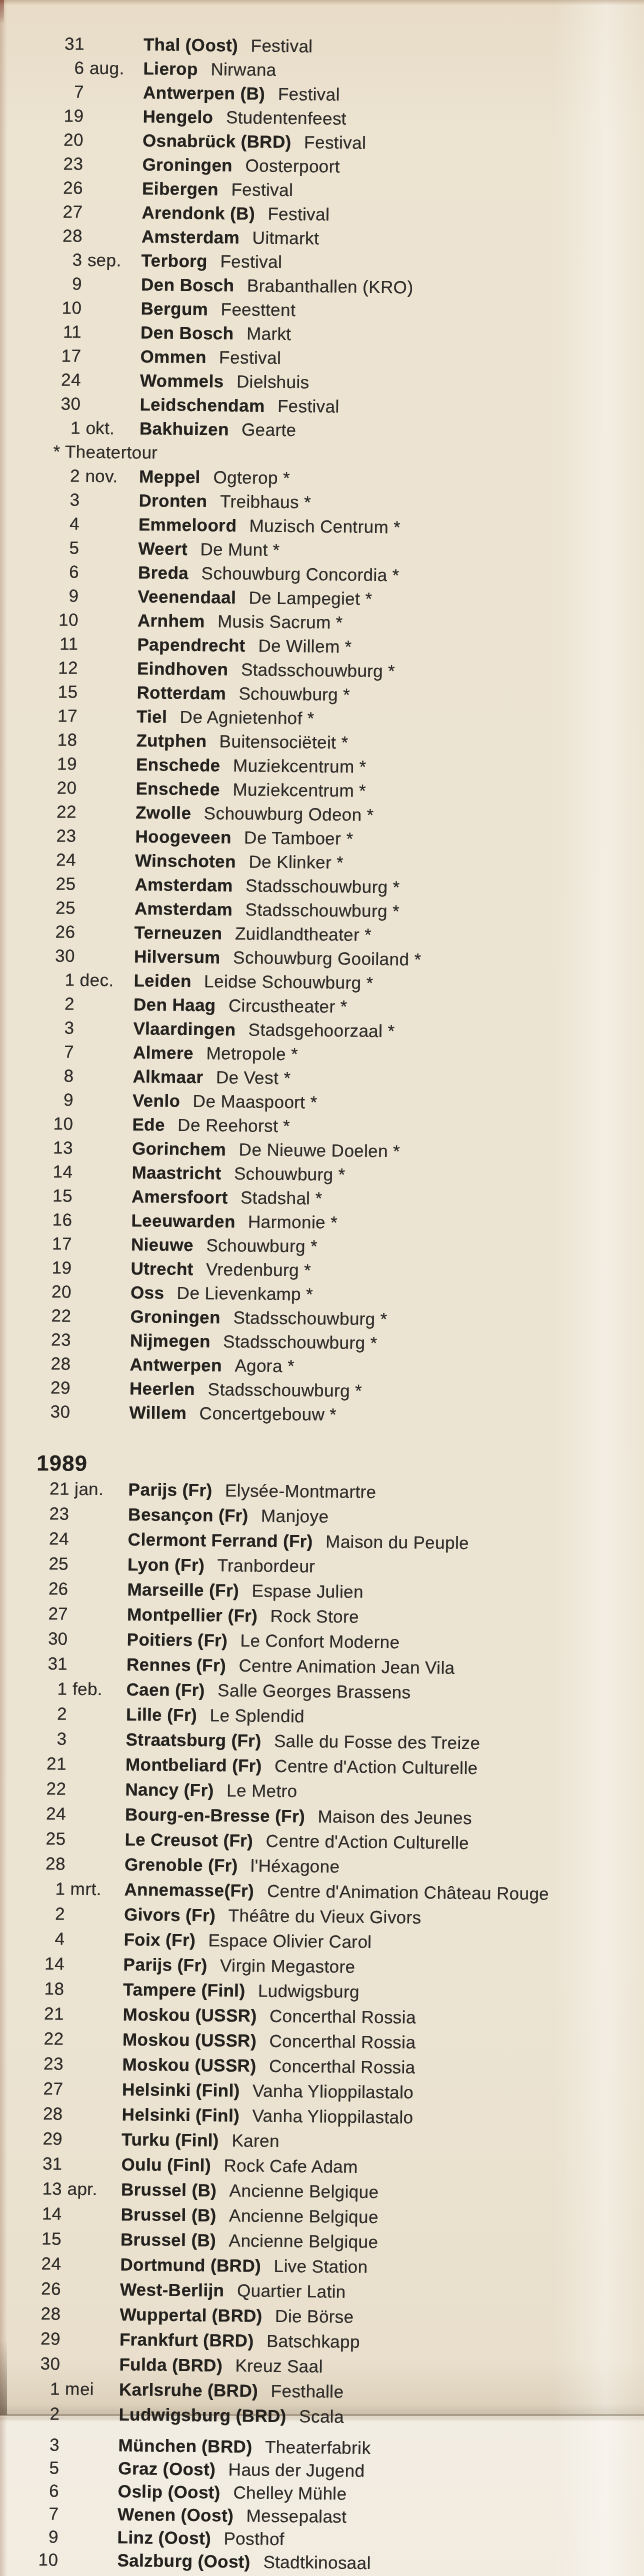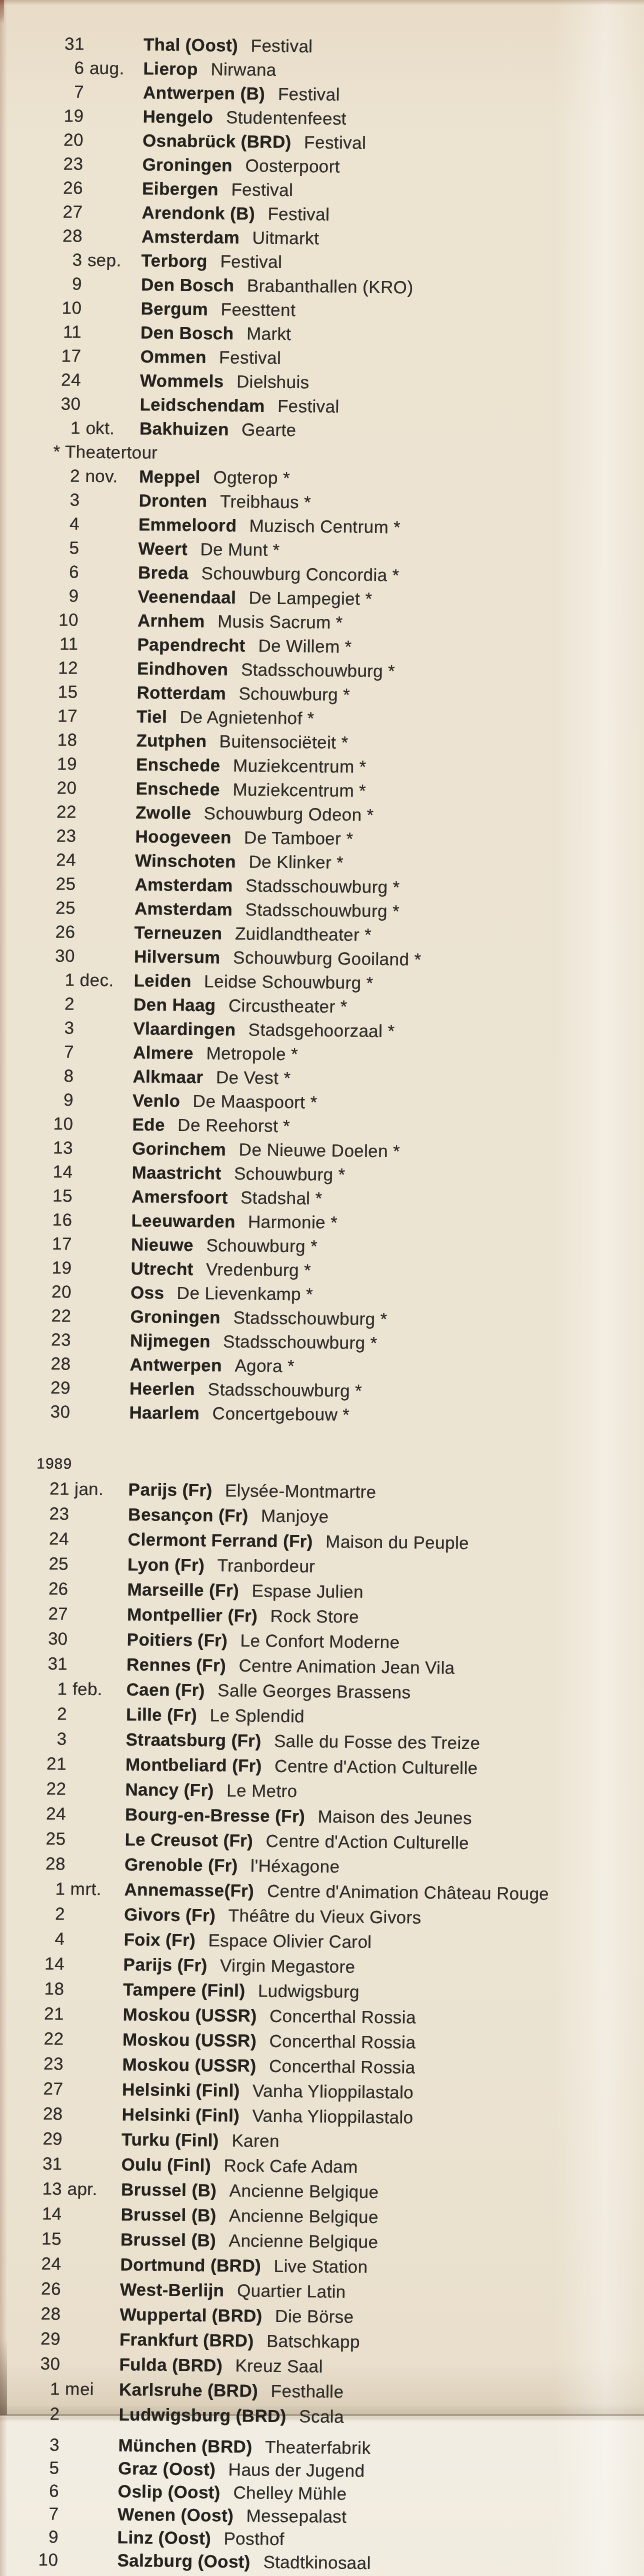--- a/index.html
+++ b/index.html
@@ -41,21 +41,21 @@
   .content{flex:1 1 auto;min-width:0;}
   .city{font-weight:bold;color:rgba(32,30,27,.97);}
   .venue{margin-left:7.7px;}
   .note{
     position:absolute;left:58px;top:439px;
     font-size:17.5px;line-height:24px;letter-spacing:0.2px;
     color:rgba(43,41,38,.96);text-shadow:0 0 0.4px rgba(43,41,38,.5);
   }
   .year{
     position:absolute;left:52px;top:1450px;
-    font-size:15px;line-height:25px;font-weight:normal;letter-spacing:0.5px;
+    font-size:22px;line-height:25px;font-weight:bold;letter-spacing:0.5px;
     color:rgba(32,30,27,.97);text-shadow:0 0 0.4px rgba(32,30,27,.5);
   }
   .seam{
     position:absolute;left:0;top:2414px;width:644px;height:1.5px;
     background:rgba(110,95,75,.40);
     box-shadow:0 1px 2.1px rgba(255,255,255,.45), 0 -3.1px 7.2px rgba(90,75,55,.18);
   }
   .seam-shadow{
     position:absolute;left:0;top:2339px;width:6.7px;height:76px;
     background:linear-gradient(180deg, rgba(60,45,30,0), rgba(60,45,30,.5));
@@ -636,21 +636,21 @@
       <span class="city">Heerlen</span>
       <span class="venue">Stadsschouwburg *</span>
       
     </span>
   </div>
 
   <div class="row">
     <span class="d">30</span>
     <span class="m"></span>
     <span class="content">
-      <span class="city">Haarlem</span>
+      <span class="city">Willem</span>
       <span class="venue">Concertgebouw *</span>
       
     </span>
   </div>
 </div>
 
     <div class="year">1989</div>
 
     <div class="sec s3">
   <div class="row">

